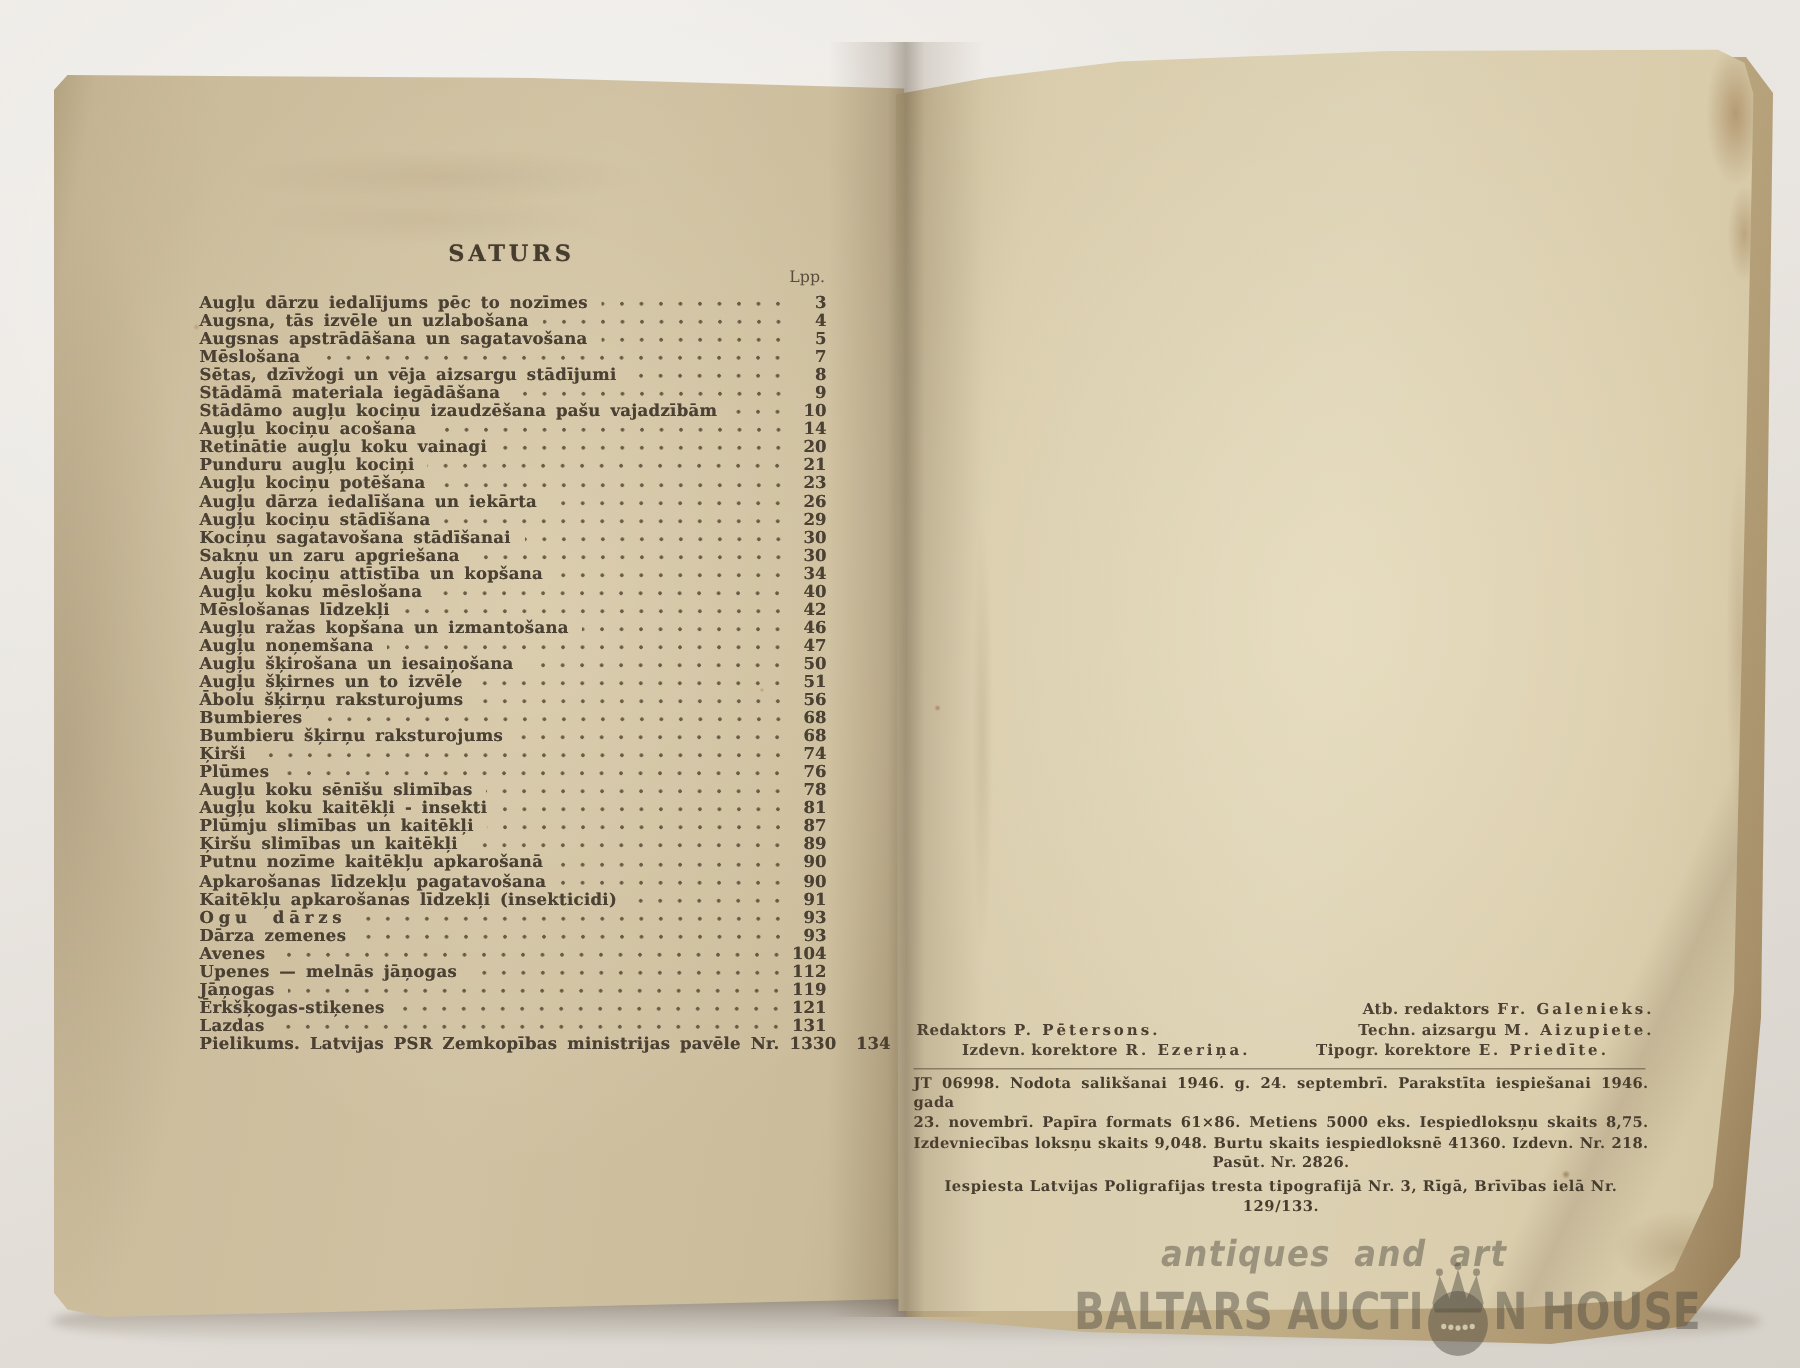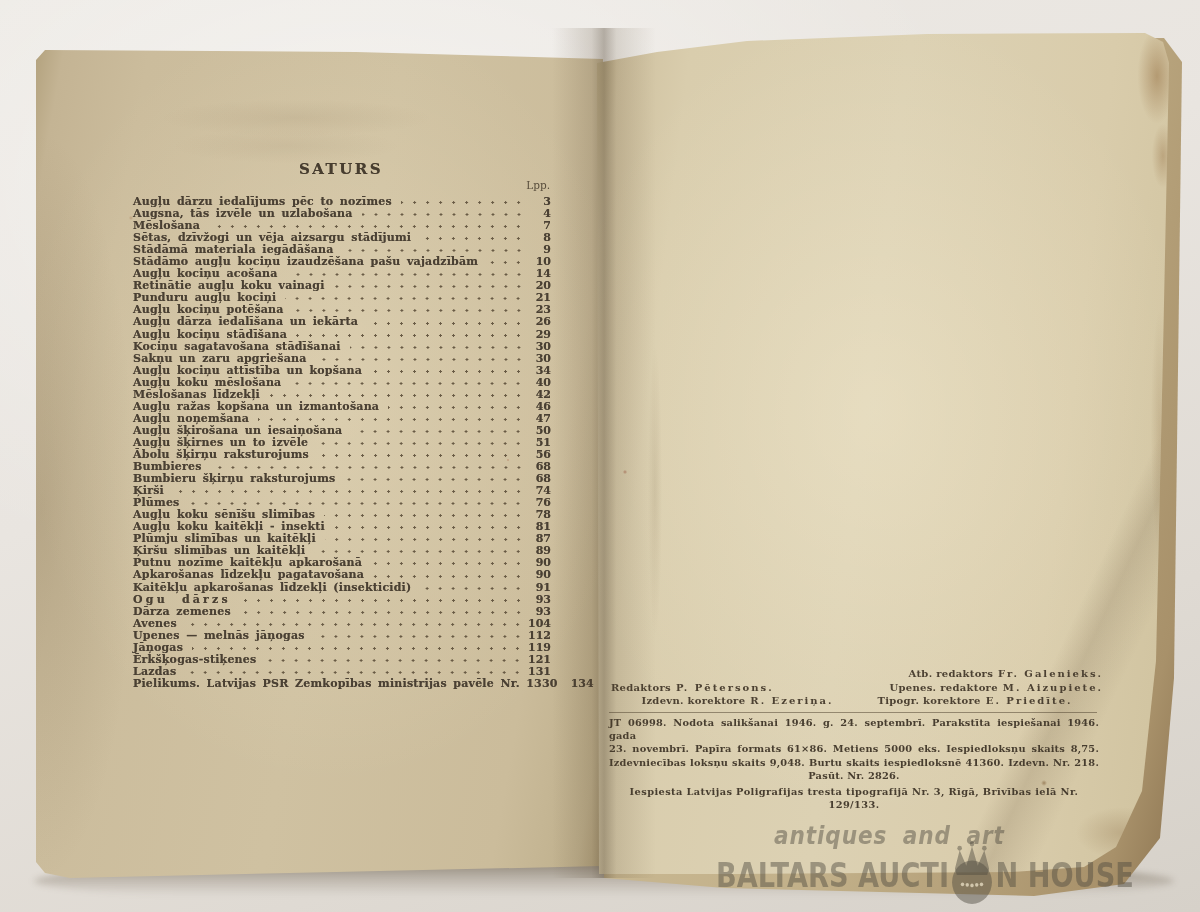--- a/index.html
+++ b/index.html
@@ -16,21 +16,21 @@
     background:linear-gradient(to bottom, rgba(74,60,40,.55) 0%, rgba(74,60,40,.22) 45%, rgba(74,60,40,0) 85%);
     filter:blur(3px);
   }
   
   .under-stack{
     position:absolute;left:604px;top:38px;width:578px;height:858px;
     background:linear-gradient(105deg,#cdbd98 0%,#c2b089 55%,#a8916a 90%,#8a724f 100%);
     clip-path:polygon(0 30px,300px 2px,560px 0,578px 24px,570px 640px,556px 800px,520px 846px,430px 858px,120px 850px,0 840px);
   }
   
-  .page{position:absolute;}
+  .page{position:absolute;padding-left:41px;}
   .page-left{
     left:36px;top:46px;width:567px;height:832px;
     background:
       radial-gradient(ellipse 420px 520px at 52% 42%, rgba(255,244,216,.25), rgba(255,244,216,0) 75%),
       linear-gradient(100deg,#b3a27e 0%,#c4b494 4%,#cbbc9c 16%,#cfc1a1 52%,#cbbc9b 84%,#bfb08d 96%,#b2a17c 100%);
     clip-path:polygon(0 14px,9px 4px,320px 6px,567px 13px,567px 820px,300px 826px,34px 832px,9px 827px,0 816px);
   }
   .page-right{
     left:597px;top:31px;width:580px;height:846px;
     background:
@@ -132,20 +132,25 @@
             <span class="toc-entry-title">Augļu dārzu iedalījums pēc to nozīmes</span>
             <span class="toc-leader"></span>
             <span class="toc-entry-page">3</span>
           </div>
           <div class="toc-row">
             <span class="toc-entry-title">Augsna, tās izvēle un uzlabošana</span>
             <span class="toc-leader"></span>
             <span class="toc-entry-page">4</span>
           </div>
           <div class="toc-row">
+            <span class="toc-entry-title">Augsnas apstrādāšana un sagatavošana</span>
+            <span class="toc-leader"></span>
+            <span class="toc-entry-page">5</span>
+          </div>
+          <div class="toc-row">
             <span class="toc-entry-title">Mēslošana</span>
             <span class="toc-leader"></span>
             <span class="toc-entry-page">7</span>
           </div>
           <div class="toc-row">
             <span class="toc-entry-title">Sētas, dzīvžogi un vēja aizsargu stādījumi</span>
             <span class="toc-leader"></span>
             <span class="toc-entry-page">8</span>
           </div>
           <div class="toc-row">
@@ -339,21 +344,21 @@
 
   <div class="page page-right">
     <div class="stain-overlay"></div>
 
     <div class="colophon">
       <div class="cred-line c1">
         <span>Atb. redaktors</span><span class="nm">Fr. Galenieks.</span>
       </div>
       <div class="cred-line c2">
         <span><span>Redaktors</span><span class="nm">P. Pētersons.</span></span>
-        <span><span>Upenes. redaktore</span><span class="nm">M. Aizupiete.</span></span>
+        <span><span>Techn. aizsargu</span><span class="nm">M. Aizupiete.</span></span>
       </div>
       <div class="cred-line c3">
         <span class="half"><span>Izdevn. korektore</span><span class="nm">R. Ezeriņa.</span></span>
         <span class="half"><span>Tipogr. korektore</span><span class="nm">E. Priedīte.</span></span>
       </div>
     </div>
 
     <div class="imprint-rule"></div>
 
     <div class="imprint">

